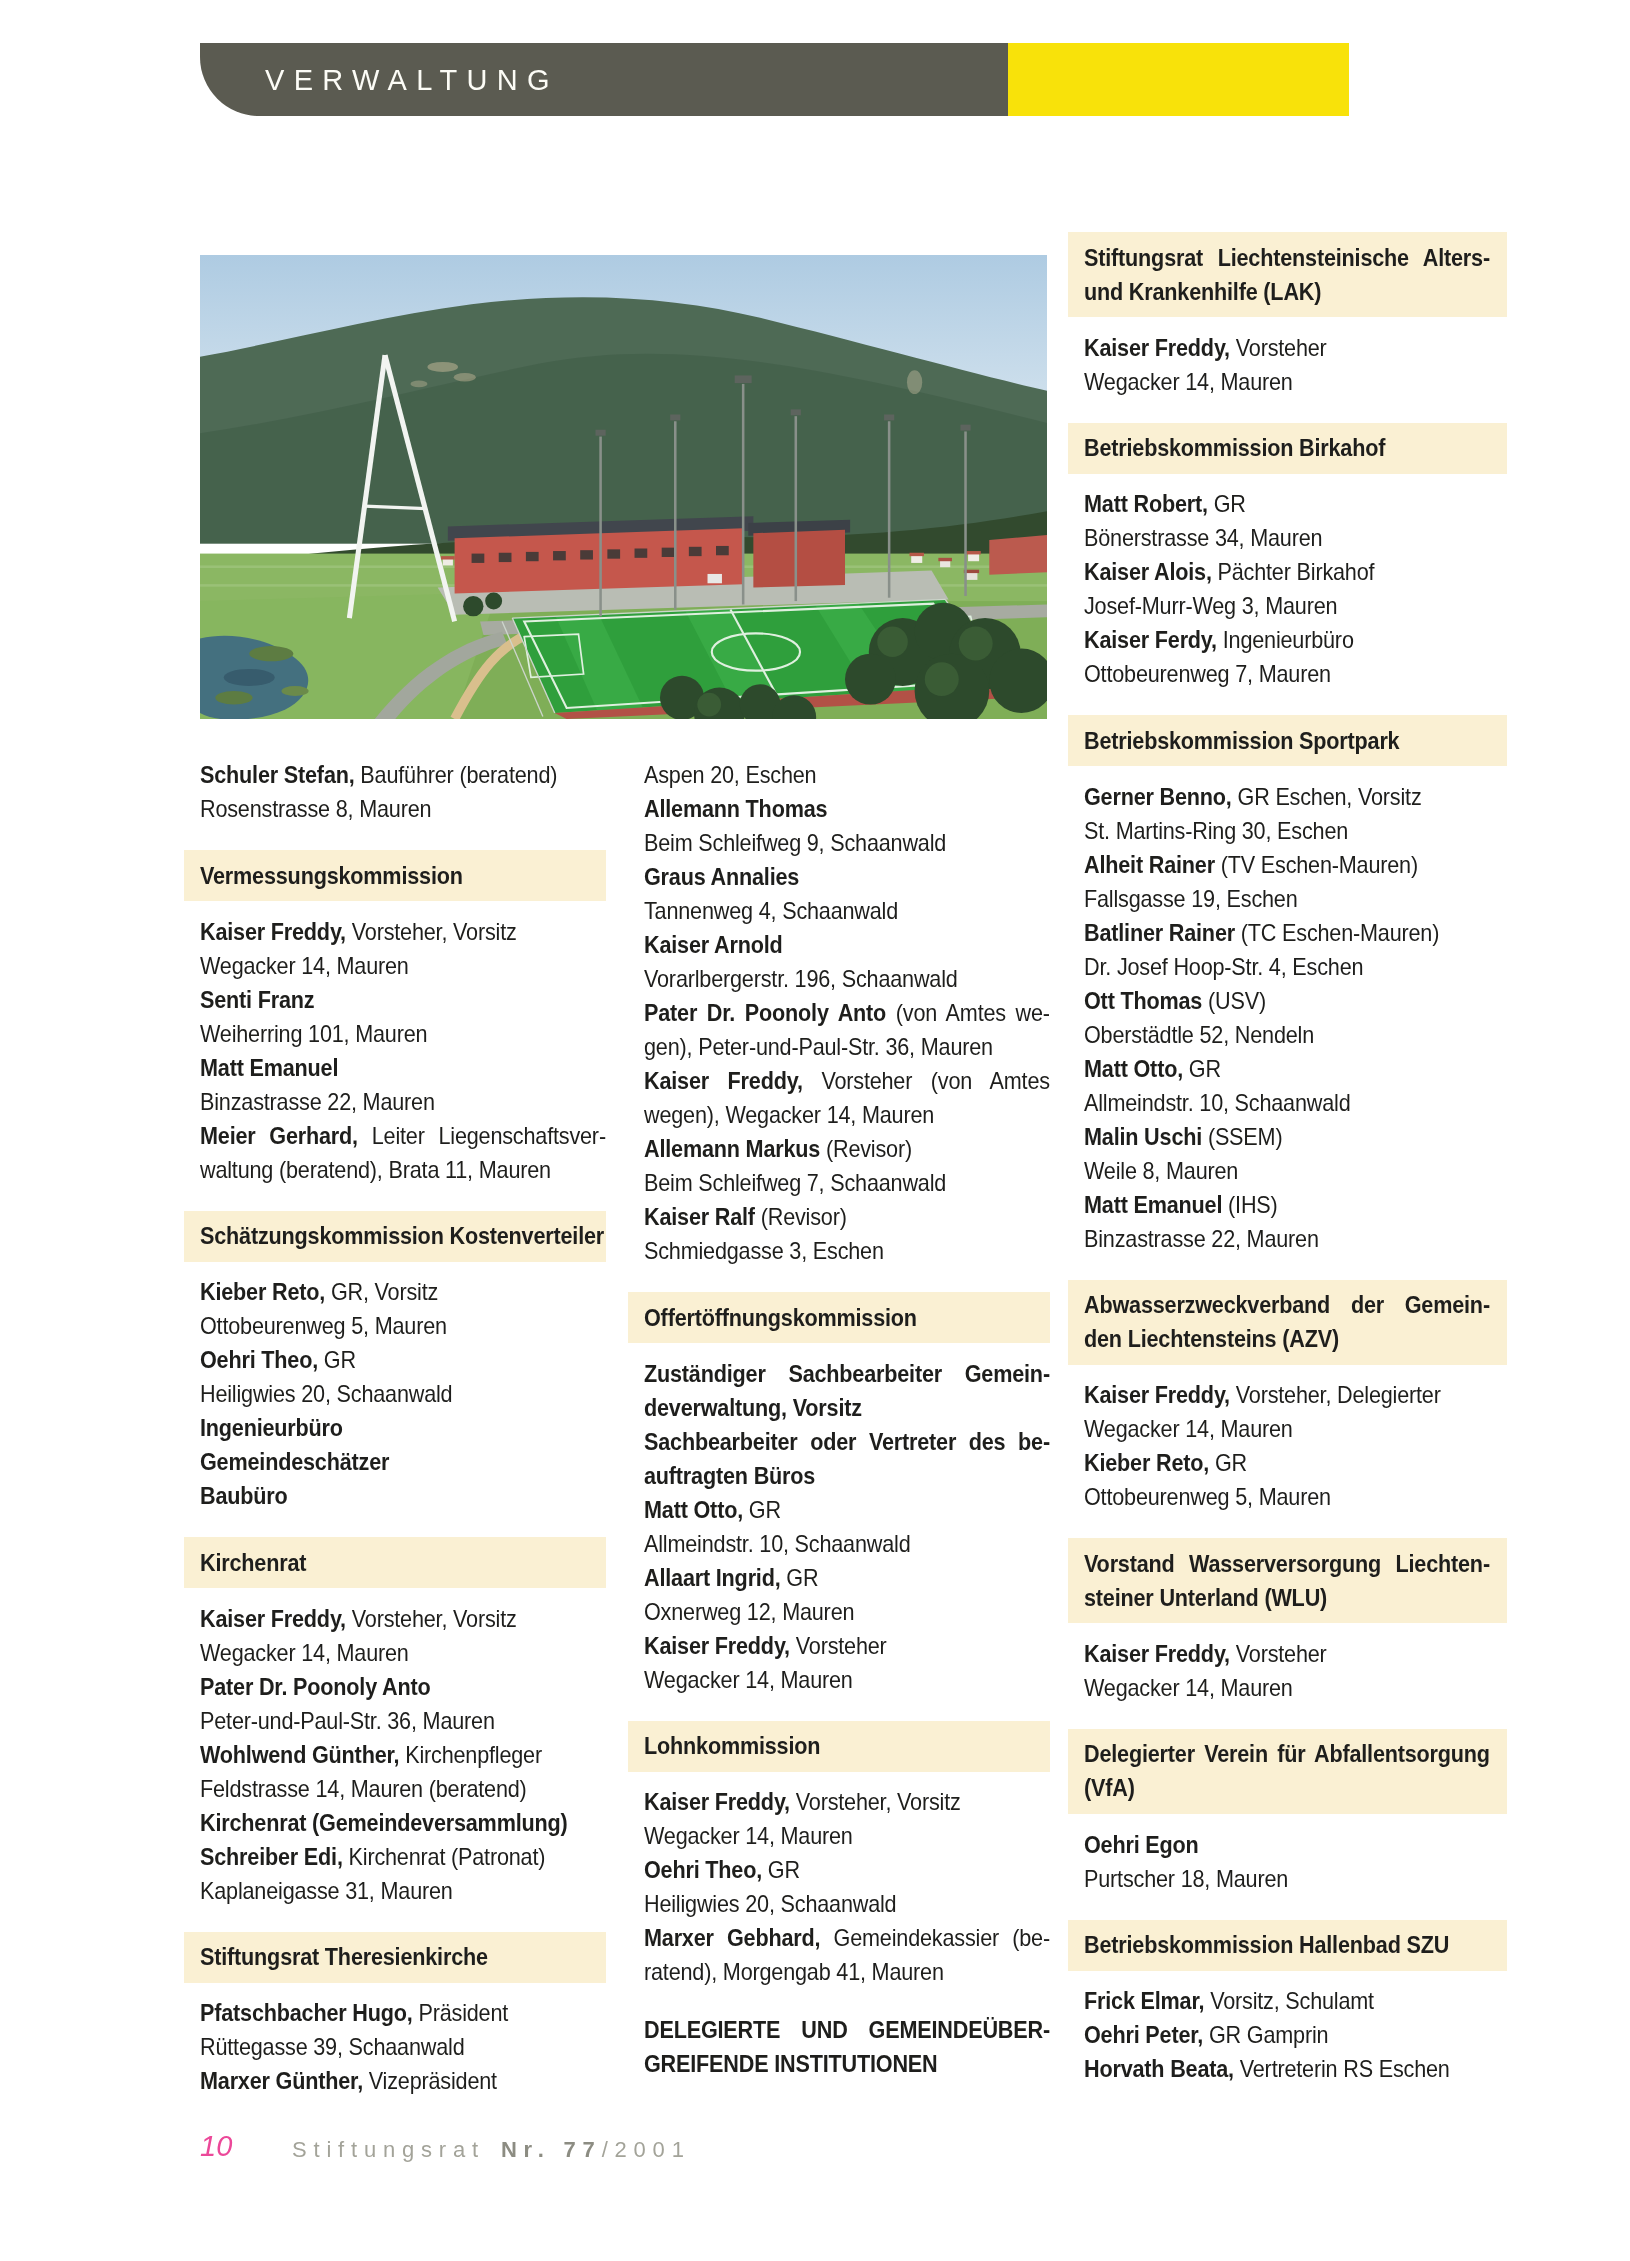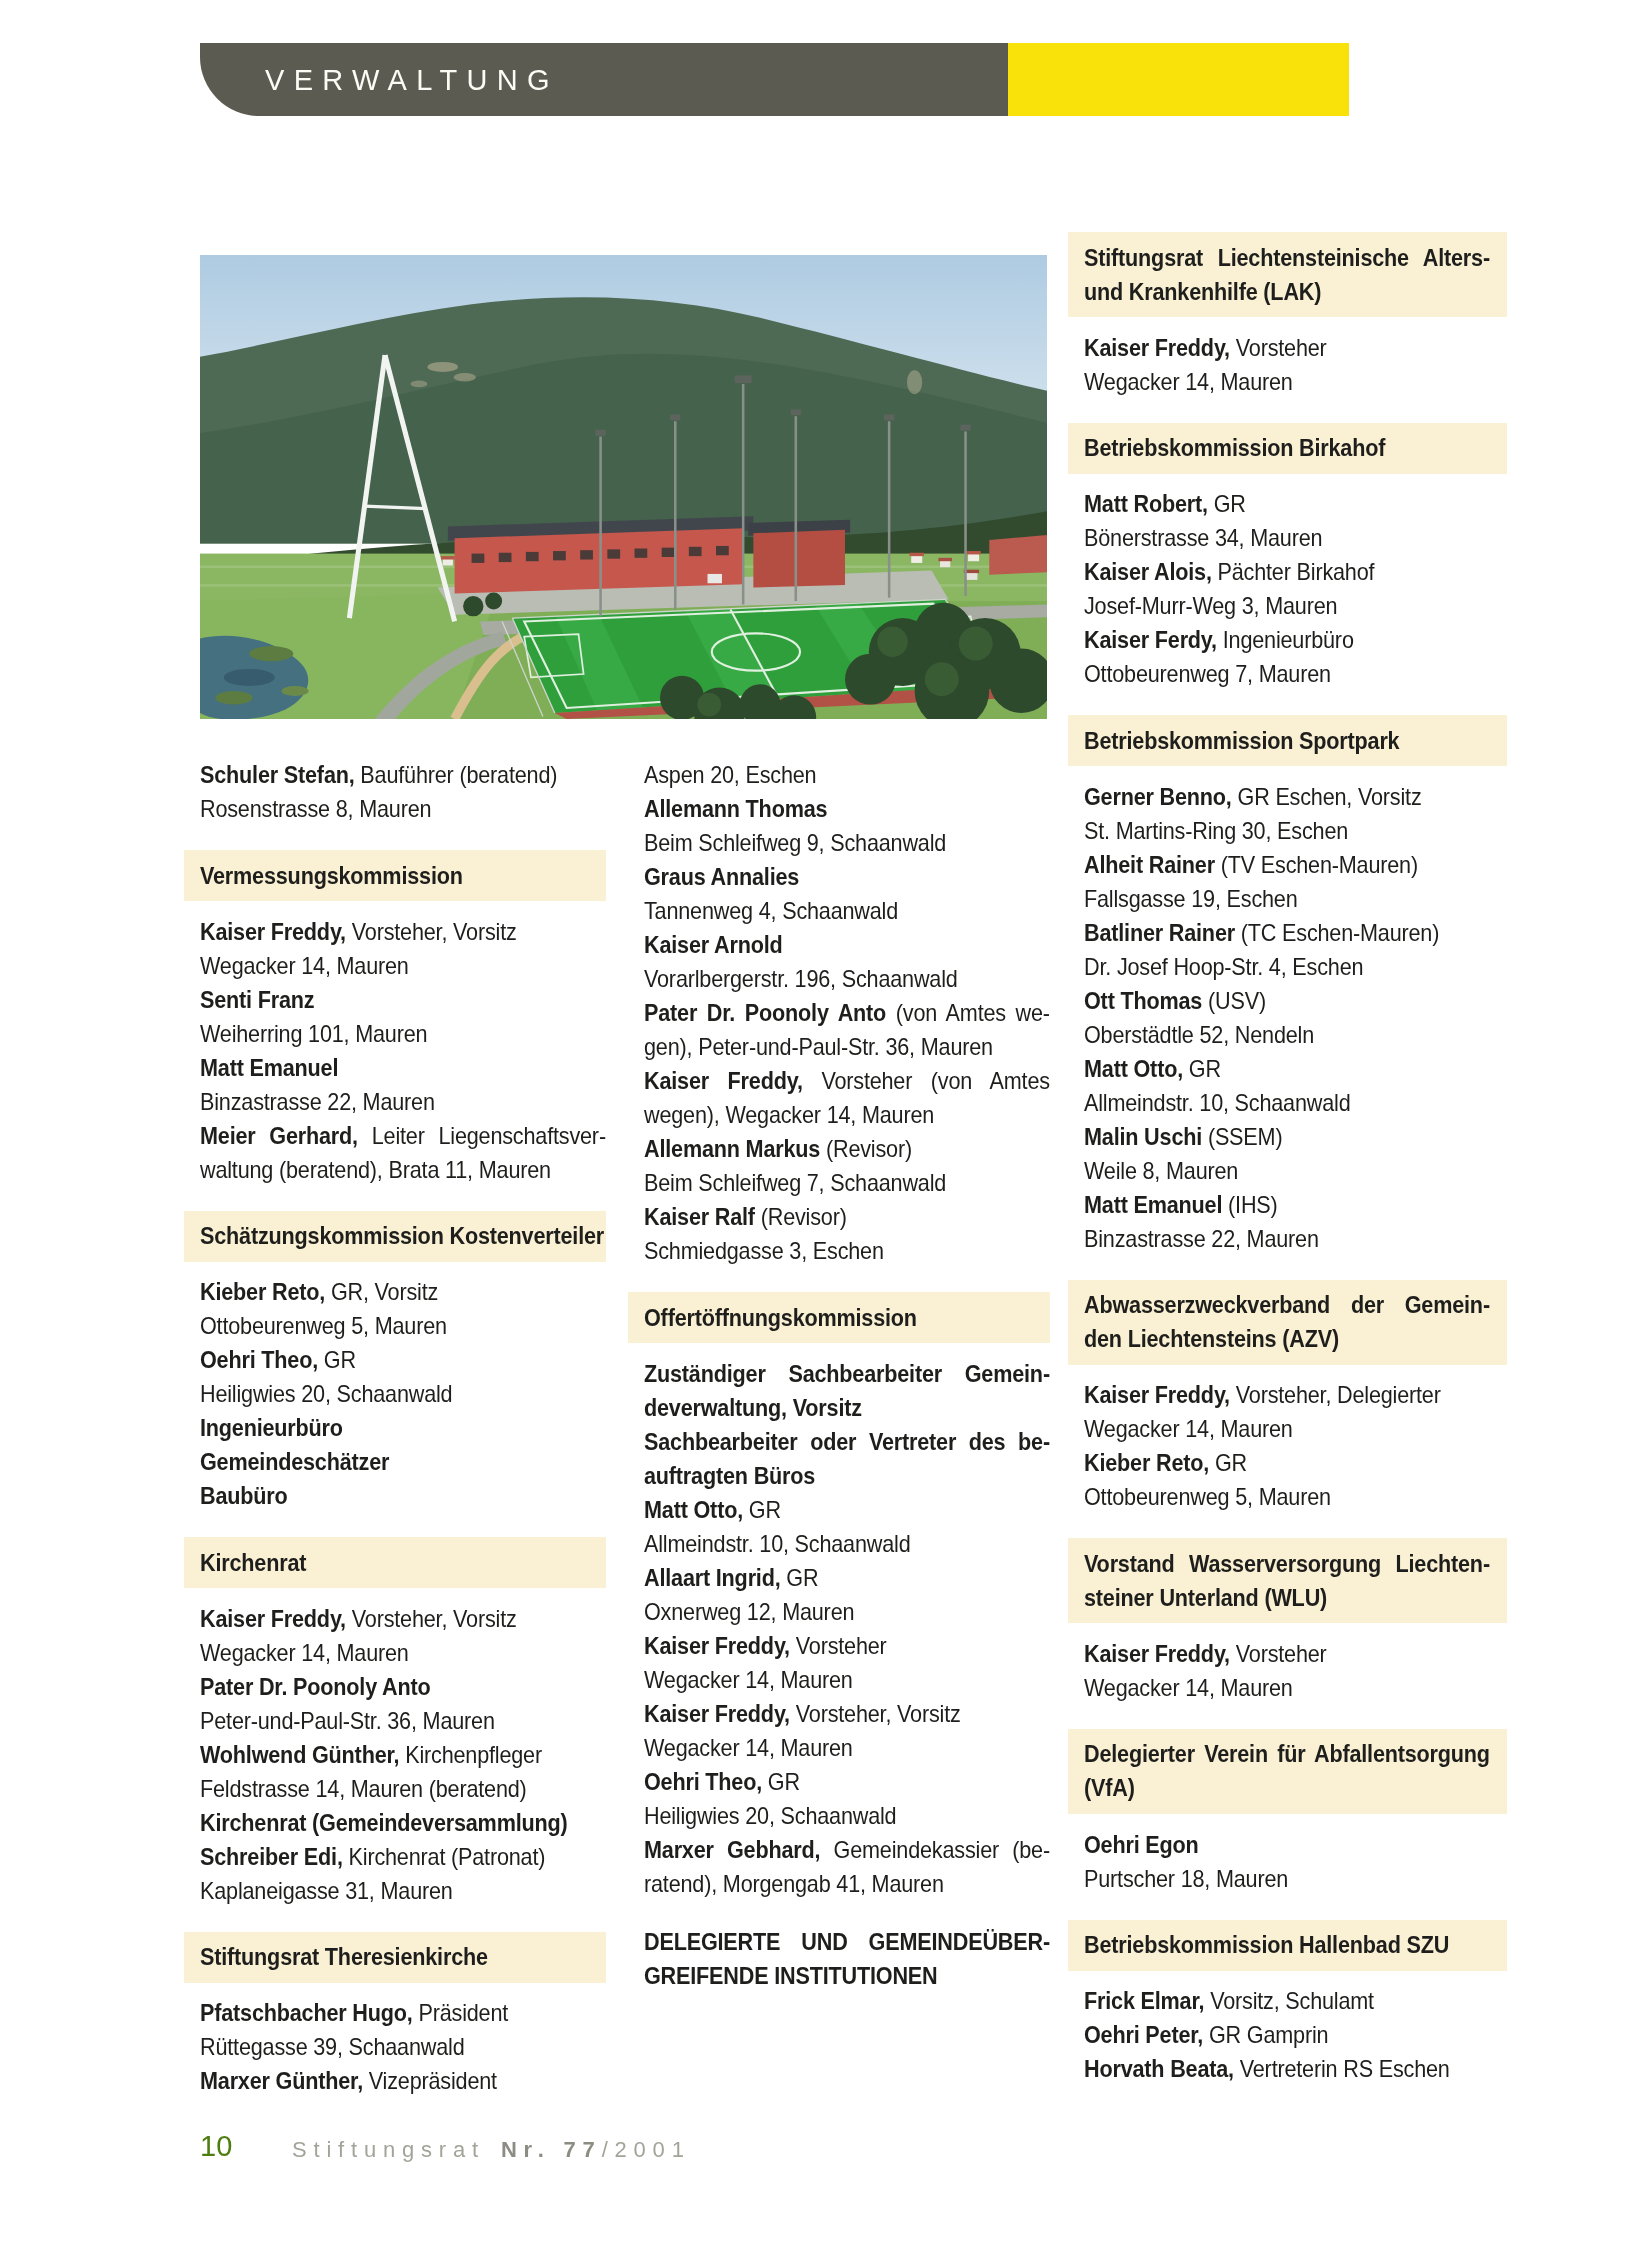--- a/index.html
+++ b/index.html
@@ -27,21 +27,21 @@
           word-spacing:0.8px;}
   .b{font-weight:700;}
   .hbox{background:var(--c-hl,#faf0d3);margin:24px 0 13.6px -16px;padding:8.5px 8.5px 8.5px 16px;
         font-weight:700;}
   #col3 .hbox{margin-right:-17px;}
   .caps{margin-top:24px;font-weight:700;}
   .entry{margin:0;}
   .col > :first-child{margin-top:0;}
 
   
-  .pageno{position:absolute;left:200px;top:2130px;font-size:29px;color:#4d7c0f;}
+  .pageno{position:absolute;left:200px;top:2130px;font-size:29px;color:#ec4899;font-style:italic;}
   .publine{position:absolute;left:292px;top:2137px;font-size:22px;letter-spacing:6.8px;
            color:#a3a399;white-space:nowrap;}
   .publine .bold{color:#8c8c82;font-weight:700;margin-left:16px;}
   .publine .rest{color:#a3a399;font-weight:400;}
 </style>
 </head>
 <body>
 
 <div class="page">
 
@@ -269,20 +269,23 @@
         <div class="line"><span class="b">deverwaltung, Vorsitz</span></div>
         <div class="line j"><span class="b">Sachbearbeiter oder Vertreter des be-</span></div>
         <div class="line"><span class="b">auftragten Büros</span></div>
         <div class="line"><span class="b">Matt Otto,</span><span> GR</span></div>
         <div class="line"><span>Allmeindstr. 10, Schaanwald</span></div>
         <div class="line"><span class="b">Allaart Ingrid,</span><span> GR</span></div>
         <div class="line"><span>Oxnerweg 12, Mauren</span></div>
         <div class="line"><span class="b">Kaiser Freddy,</span><span> Vorsteher</span></div>
         <div class="line"><span>Wegacker 14, Mauren</span></div>
       </div>
+      <div class="hbox">
+        <div class="line"><span class="b">Lohnkommission</span></div>
+      </div>
       <div class="entry">
         <div class="line"><span class="b">Kaiser Freddy,</span><span> Vorsteher, Vorsitz</span></div>
         <div class="line"><span>Wegacker 14, Mauren</span></div>
         <div class="line"><span class="b">Oehri Theo,</span><span> GR</span></div>
         <div class="line"><span>Heiligwies 20, Schaanwald</span></div>
         <div class="line j"><span class="b">Marxer Gebhard,</span><span> Gemeindekassier (be-</span></div>
         <div class="line"><span>ratend), Morgengab 41, Mauren</span></div>
       </div>
       <div class="caps">
         <div class="line j"><span class="b">DELEGIERTE UND GEMEINDEÜBER-</span></div>

